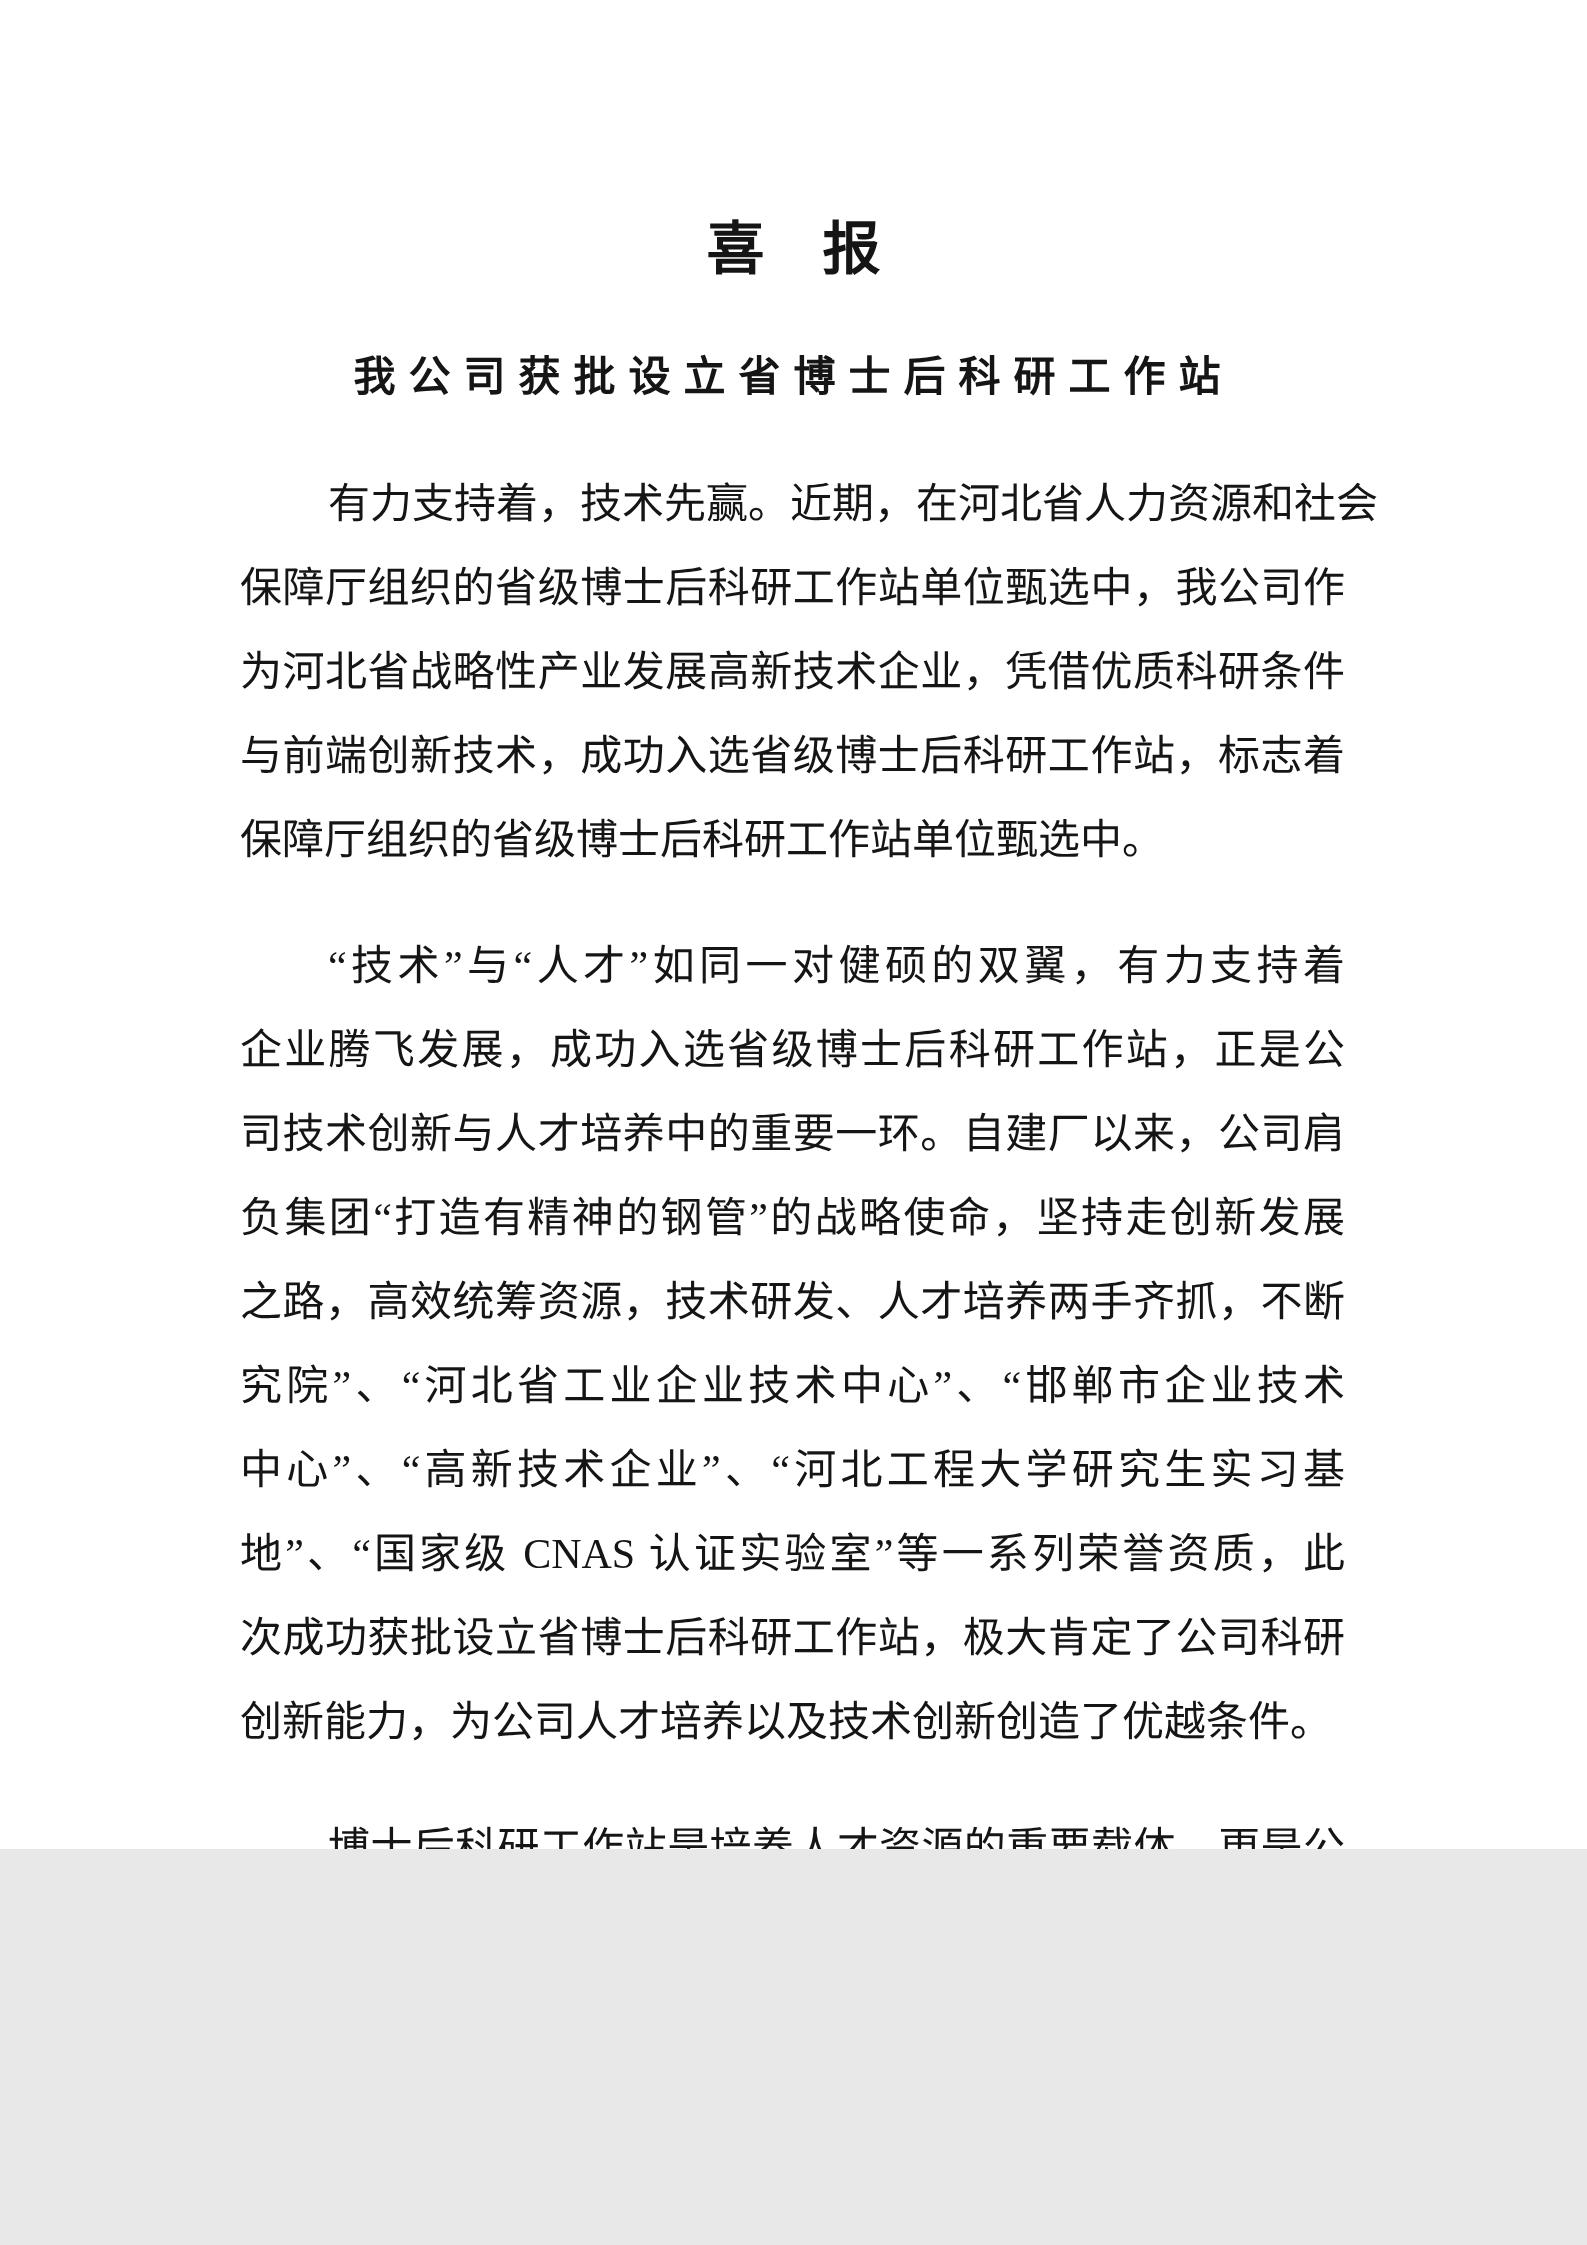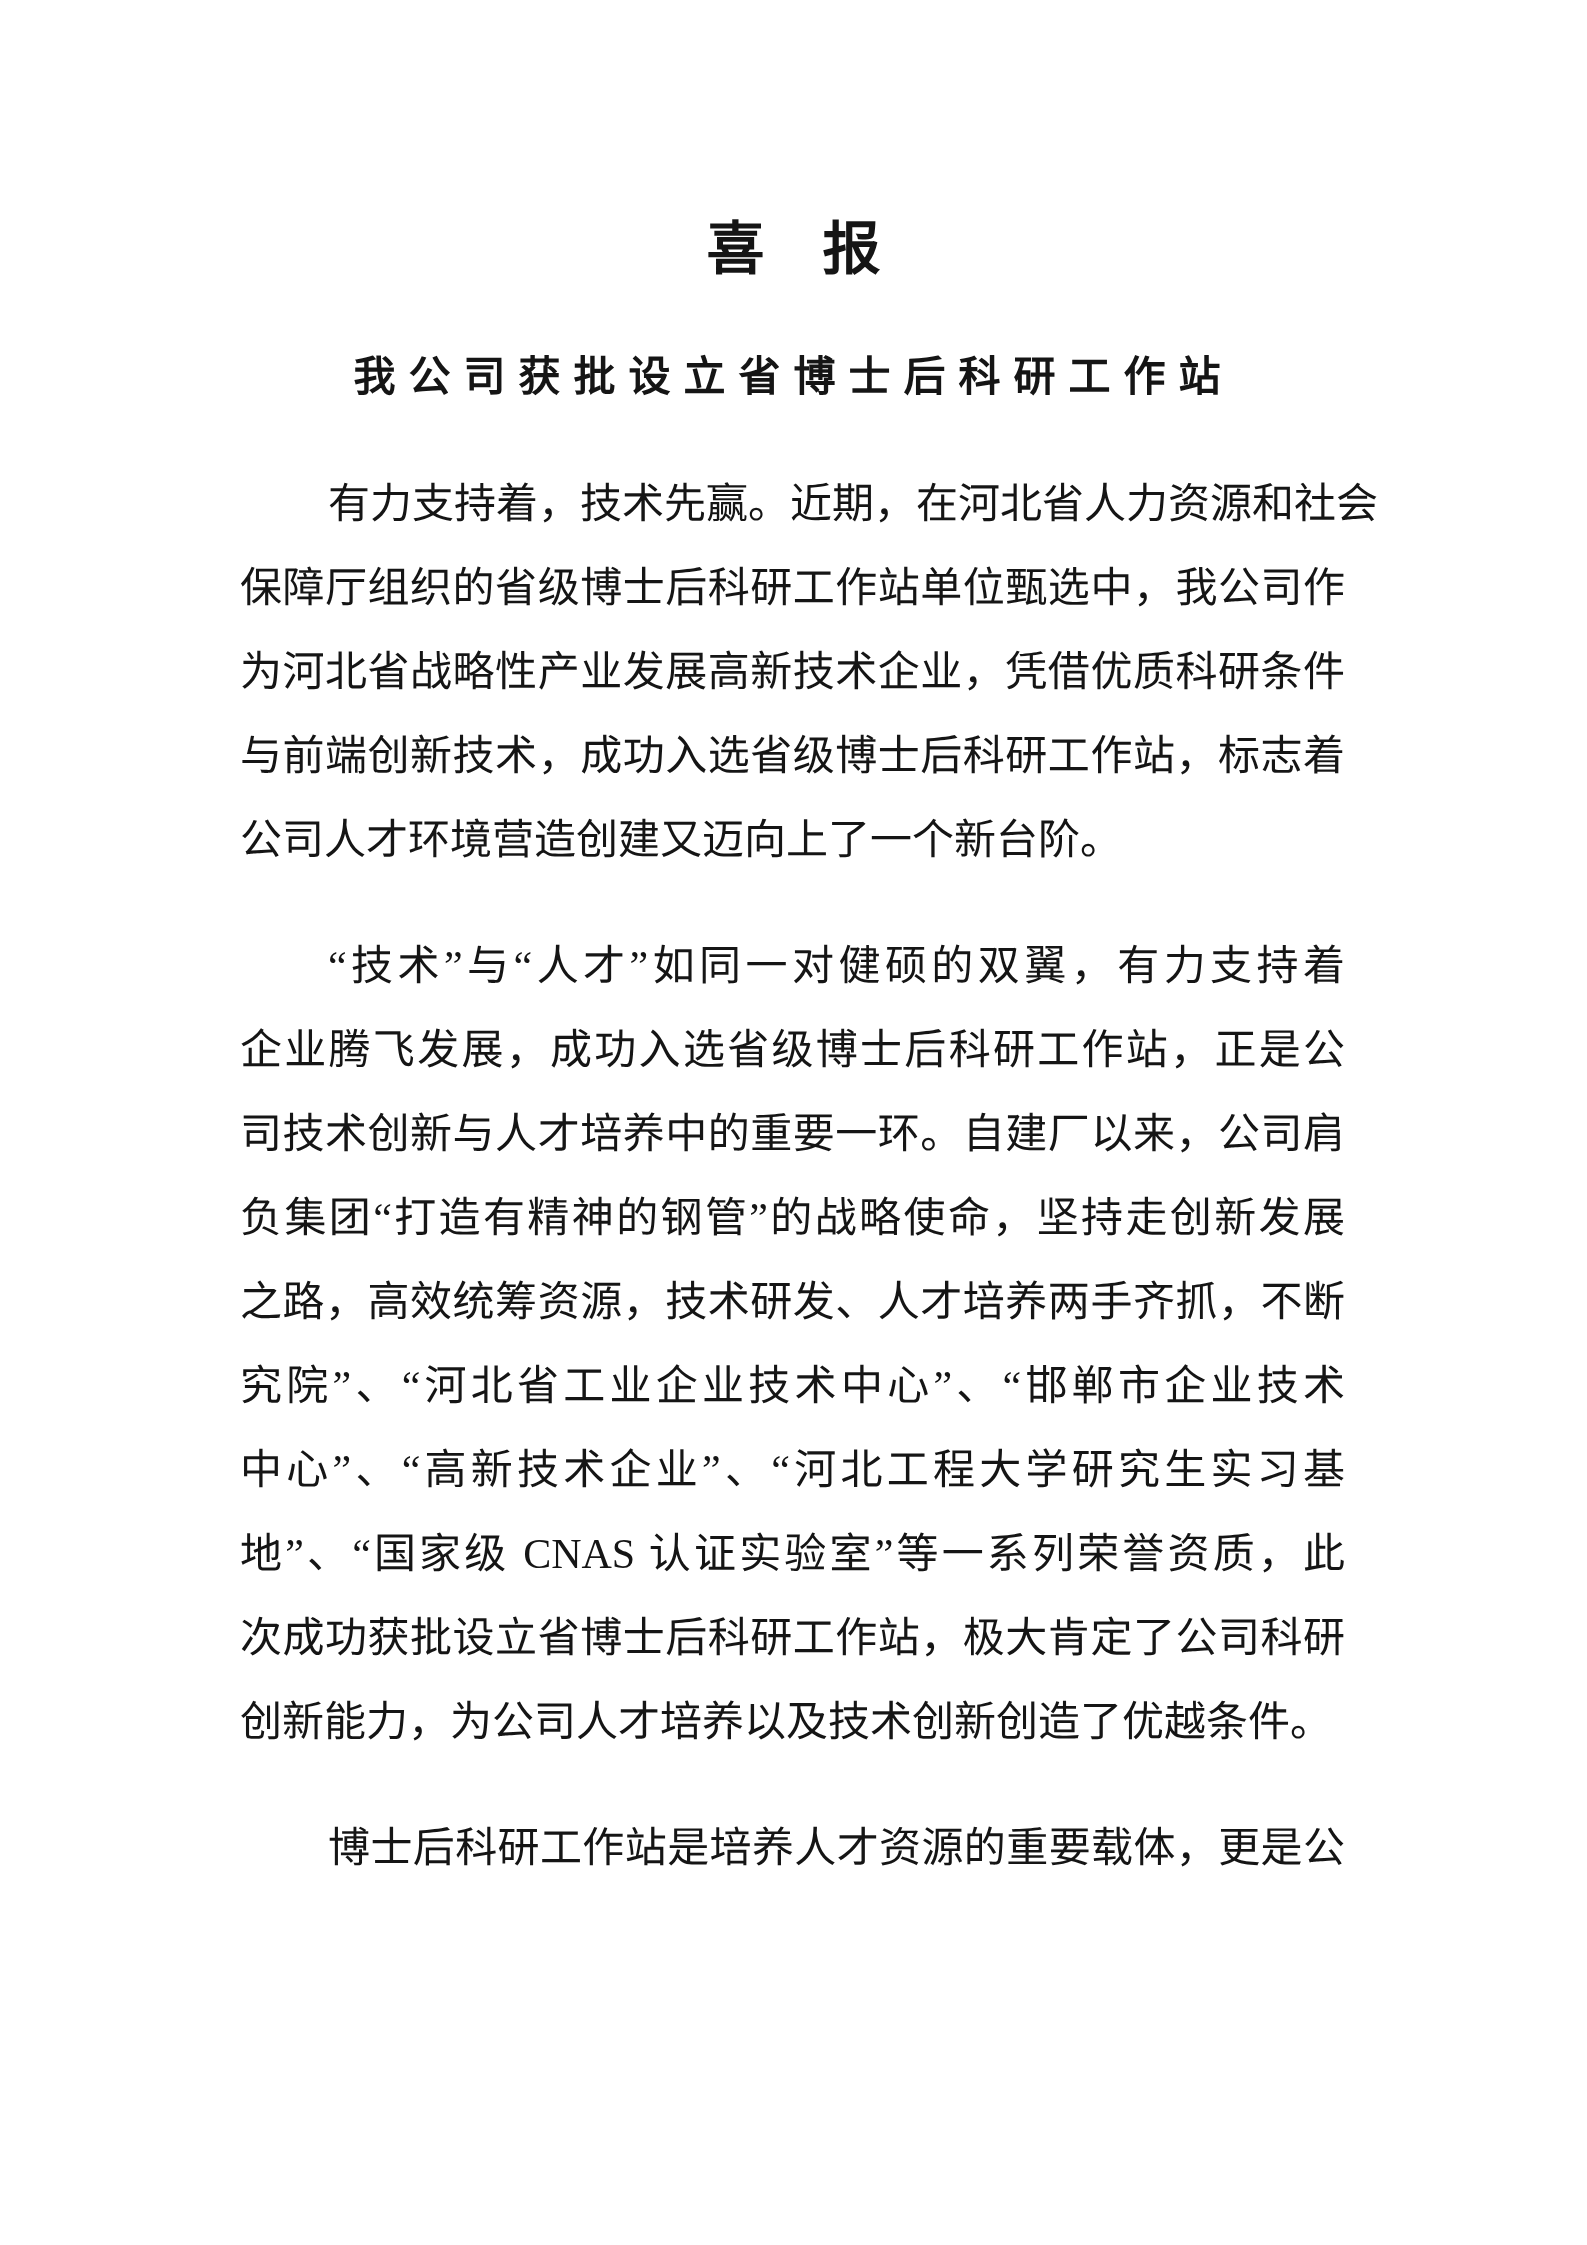--- a/index.html
+++ b/index.html
@@ -3,21 +3,21 @@
 <meta charset="utf-8">
 <style>
   html, body {
     margin: 0;
     padding: 0;
     background: #e8e8e8;
   }
   .page {
     position: relative;
     width: 1587px;
-    height: 2245px;
+    height: 1849px;
     margin: 0 auto;
     background: #ffffff;
     box-sizing: border-box;
     padding-top: 220px;
     overflow: hidden;
     font-family: "Liberation Serif", "DejaVu Serif", serif;
     color: #151515;
   }
   .doc-title {
     margin: 0;
@@ -68,21 +68,21 @@
 
 <div class="page" style="color: rgb(21, 21, 21); background: rgb(255, 255, 255);">
   <h1 class="doc-title">喜　报</h1>
   <h2 class="doc-subtitle">我公司获批设立省博士后科研工作站</h2>
   <div class="doc-body" id="doc-body">
       <div class="para">
         <div class="line first">有力支持着，技术先赢。近期，在河北省人力资源和社会</div>
         <div class="line">保障厅组织的省级博士后科研工作站单位甄选中，我公司作</div>
         <div class="line">为河北省战略性产业发展高新技术企业，凭借优质科研条件</div>
         <div class="line">与前端创新技术，成功入选省级博士后科研工作站，标志着</div>
-        <div class="line last-flush">公司人才环境营造创建又迈向上了一个新台阶。</div>
+        <div class="line last-flush">保障厅组织的省级博士后科研工作站单位甄选中。</div>
       </div>
       <div class="para">
         <div class="line first">“技术”与“人才”如同一对健硕的双翼，有力支持着</div>
         <div class="line">企业腾飞发展，成功入选省级博士后科研工作站，正是公</div>
         <div class="line">司技术创新与人才培养中的重要一环。自建厂以来，公司肩</div>
         <div class="line">负集团“打造有精神的钢管”的战略使命，坚持走创新发展</div>
         <div class="line">之路，高效统筹资源，技术研发、人才培养两手齐抓，不断</div>
         <div class="line">究院”、“河北省工业企业技术中心”、“邯郸市企业技术</div>
         <div class="line">中心”、“高新技术企业”、“河北工程大学研究生实习基</div>
         <div class="line">地”、“国家级 CNAS 认证实验室”等一系列荣誉资质，此</div>

